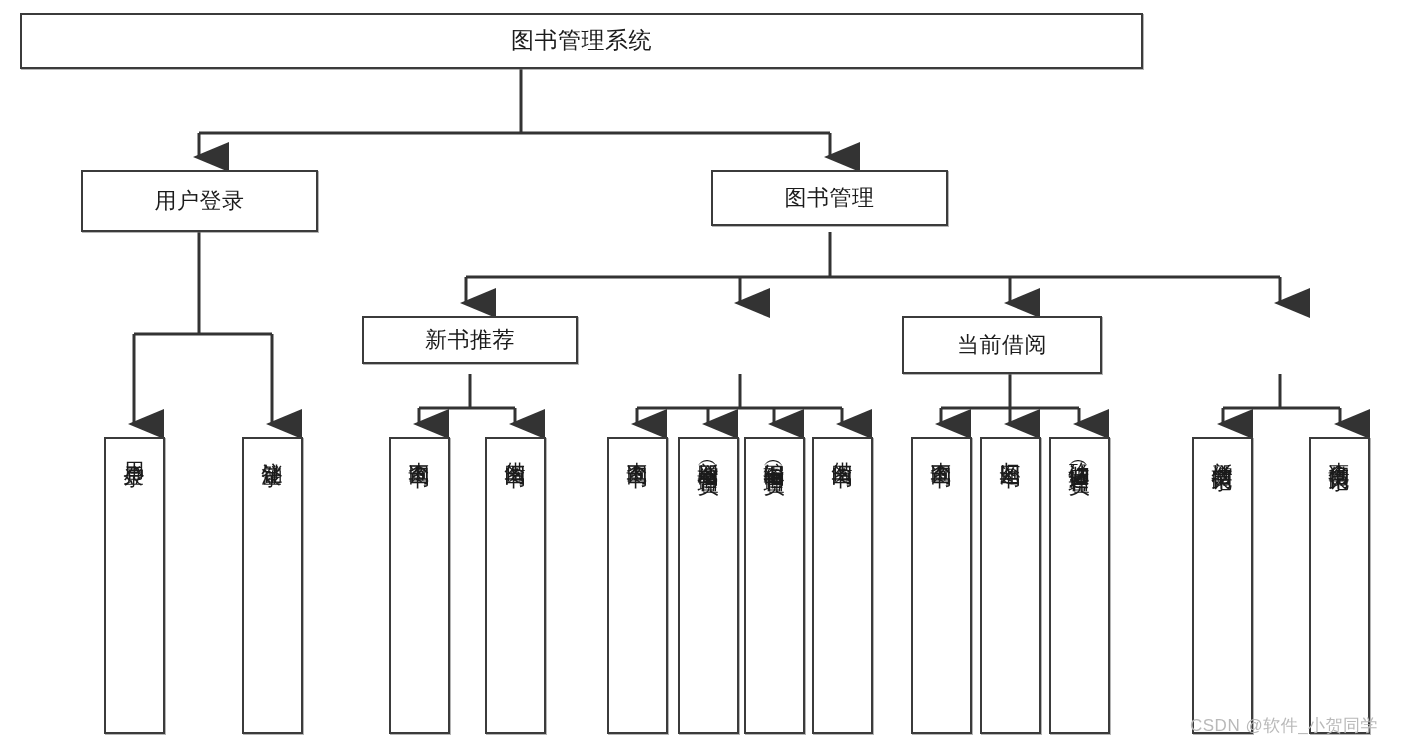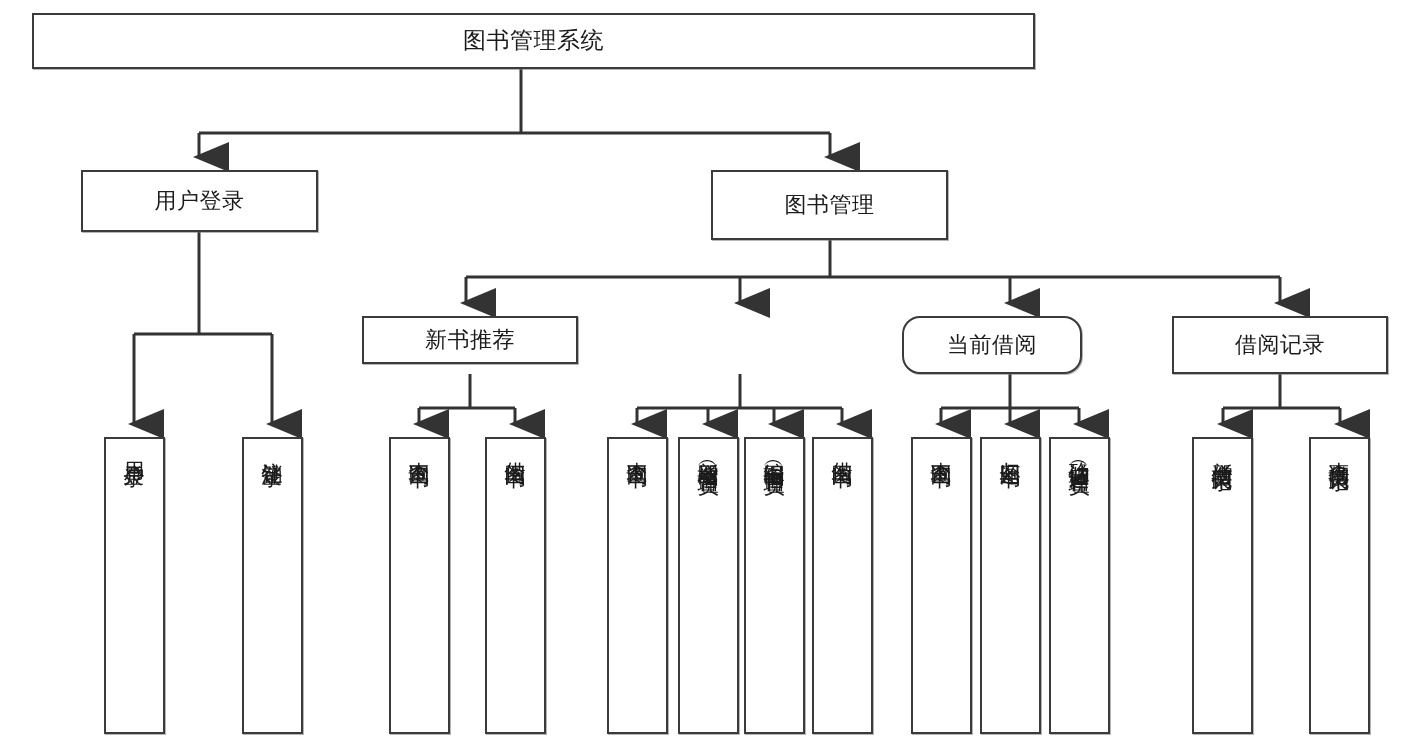--- a/index.html
+++ b/index.html
@@ -125,44 +125,41 @@
       <path d="M 1010 408 L 1010 424" marker-end="url(#arrow)"></path>
       <path d="M 1079 408 L 1079 424" marker-end="url(#arrow)"></path>
 
       <path d="M 1280 374 L 1280 408"></path>
       <path d="M 1223 408 L 1340 408"></path>
       <path d="M 1223 408 L 1223 424" marker-end="url(#arrow)"></path>
       <path d="M 1340 408 L 1340 424" marker-end="url(#arrow)"></path>
     </g>
   </svg>
 
-  <div class="node root" style="left:32px; top:13px; width:1003px; height:56px;">
+  <div class="node root" style="left:20px; top:13px; width:1123px; height:56px;">
     <span class="label">图书管理系统</span>
   </div>
 
   <div class="node mid" style="left:81px; top:170px; width:237px; height:62px;">
     <span class="label">用户登录</span>
   </div>
 
-  <div class="node mid" style="left:711px; top:170px; width:237px; height:70px;">
+  <div class="node mid" style="left:711px; top:170px; width:237px; height:56px;">
     <span class="label">图书管理</span>
   </div>
 
   <div class="node mid" style="left:362px; top:316px; width:216px; height:48px;">
     <span class="label">新书推荐</span>
   </div>
 
 
-  <div class="node mid" style="left:902px; top:316px; width:180px; height:58px;border-radius:18px;">
+  <div class="node mid" style="left:902px; top:316px; width:200px; height:58px;">
     <span class="label">当前借阅</span>
   </div>
 
-  <div class="node mid" style="left:1172px; top:316px; width:216px; height:58px;">
-    <span class="label">借阅记录</span>
-  </div>
 
   <div class="node leaf" style="left:104px; top:437px; width:61px; height:297px;">
     <span class="label">用户登录</span>
   </div>
 
   <div class="node leaf" style="left:242px; top:437px; width:61px; height:297px;">
     <span class="label">注销登录</span>
   </div>
 
   <div class="node leaf" style="left:389px; top:437px; width:61px; height:297px;">
@@ -202,14 +199,15 @@
   </div>
 
   <div class="node leaf" style="left:1192px; top:437px; width:61px; height:297px;">
     <span class="label">新增借阅记录</span>
   </div>
 
   <div class="node leaf" style="left:1309px; top:437px; width:61px; height:297px;">
     <span class="label">查询借阅记录</span>
   </div>
 
+  <div id="watermark">CSDN @软件_小贺同学</div>
 
 </div>
 
 </body></html>

